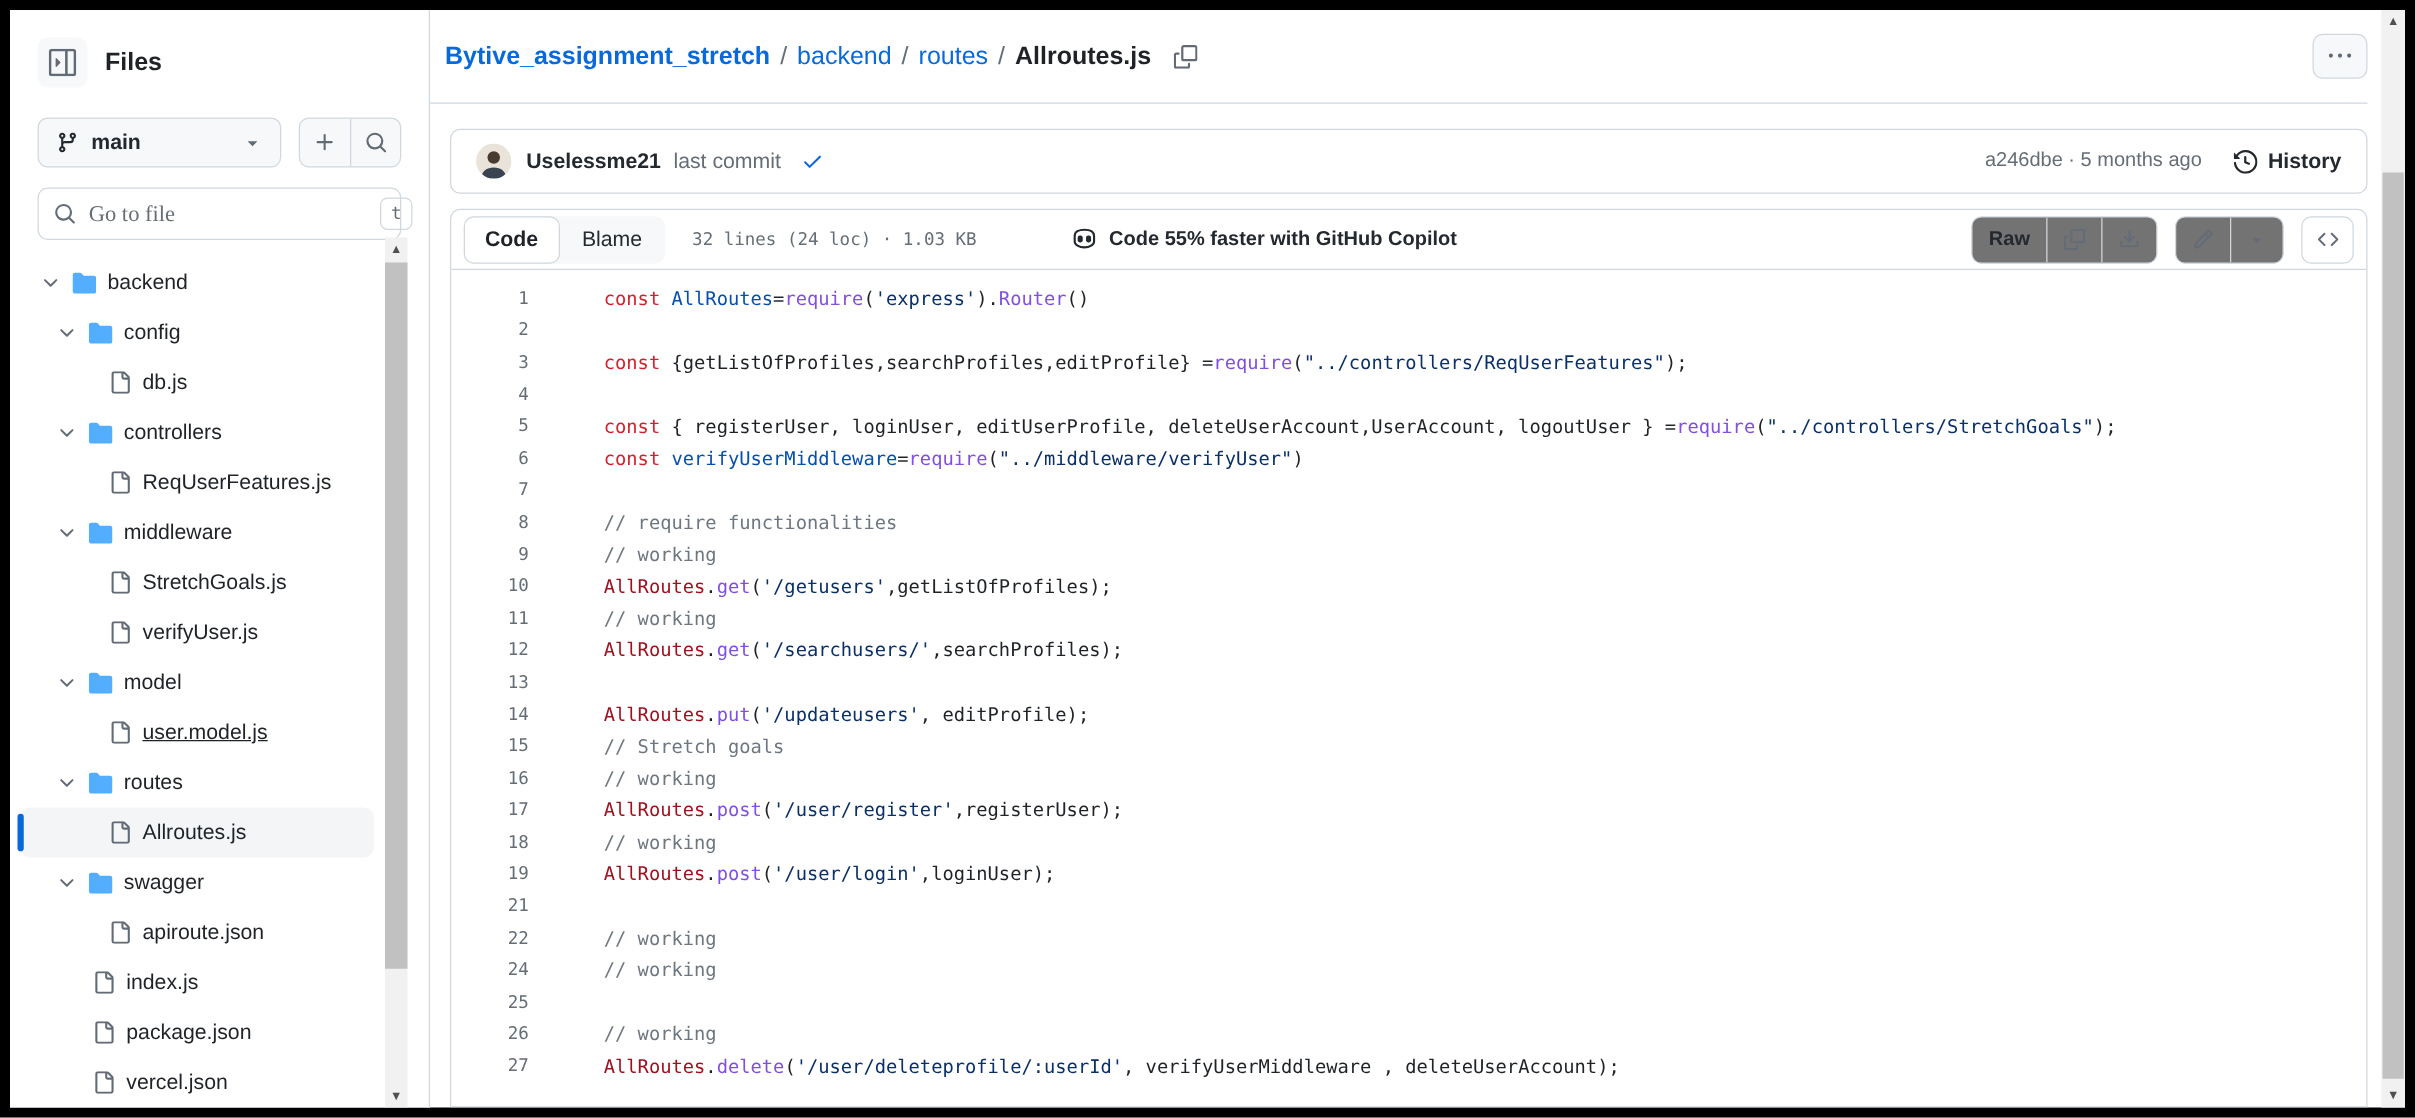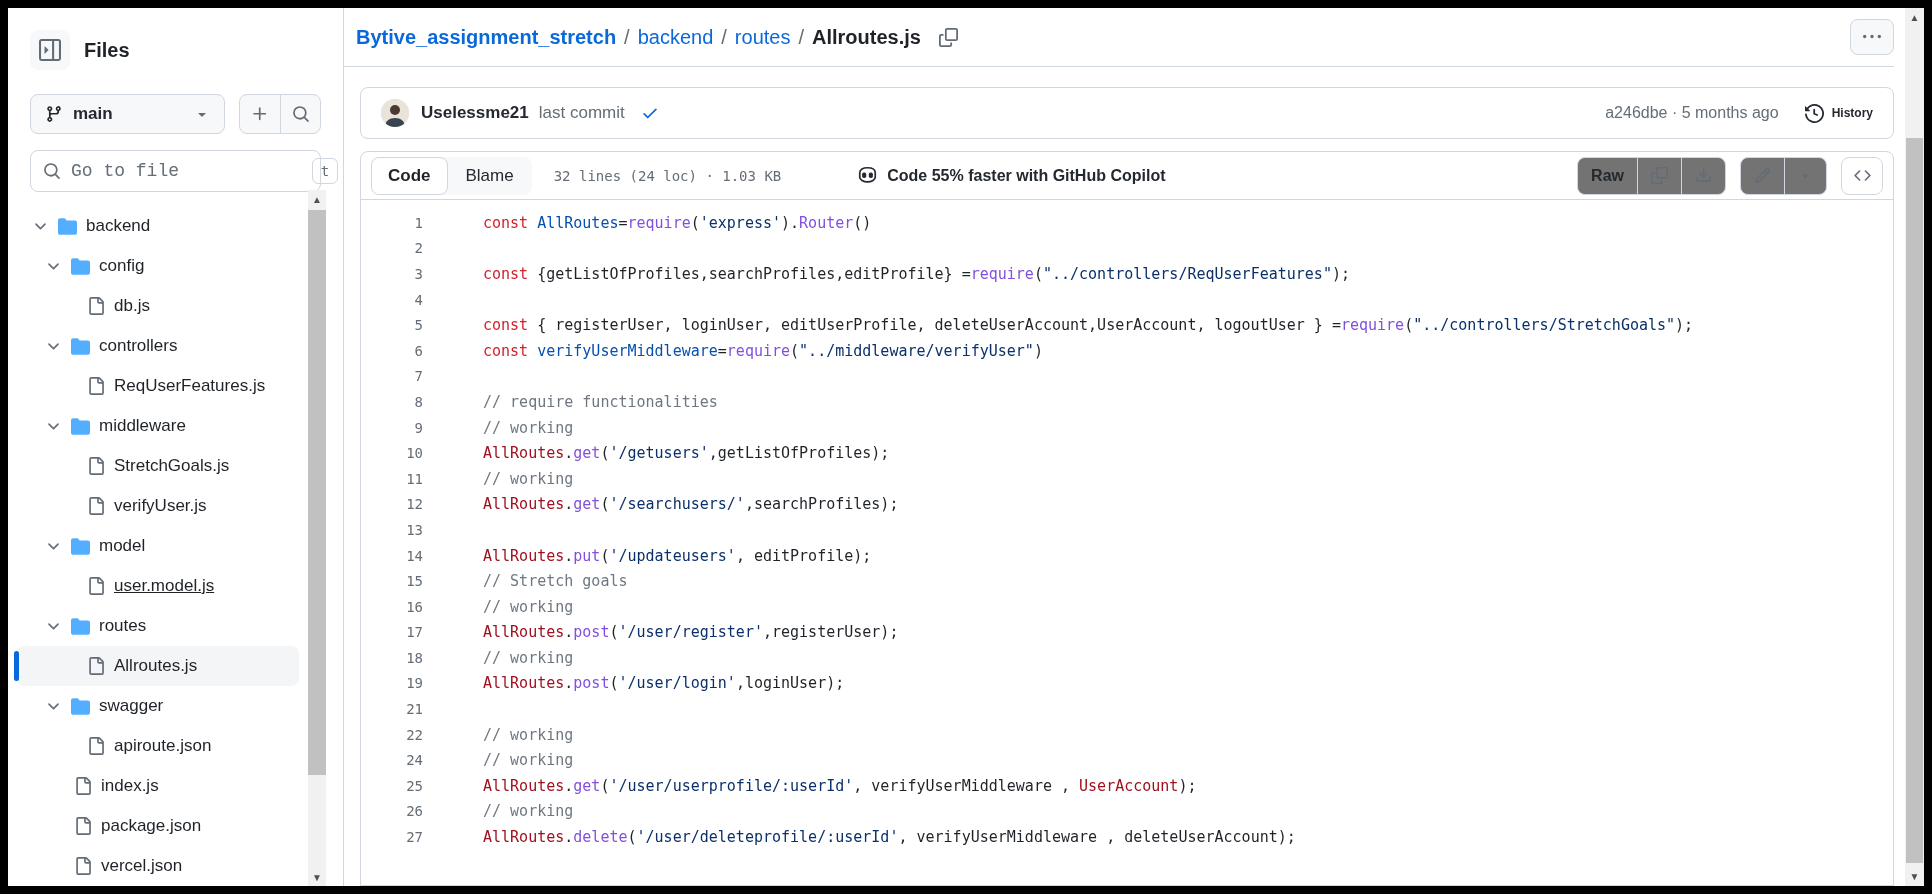--- a/index.html
+++ b/index.html
@@ -13,54 +13,54 @@
   .files-icon-btn { width:40px; height:40px; display:flex; align-items:center; justify-content:center; border-radius:8px; background:#f6f8fa; cursor:pointer; }
   .files-title { font-size:20px; font-weight:700; color:#1f2328; }
   .branch-row { display:flex; align-items:center; gap:14px; padding:0 22px; margin-top:22px; }
   .branch-btn { flex:1; height:40px; border:1px solid #d0d7de; background:#f6f8fa; border-radius:8px; display:flex; align-items:center; padding:0 14px; gap:10px; cursor:pointer; }
   .branch-name { font-size:17px; font-weight:700; color:#24292f; flex:1; text-align:left; }
   .mini-group { display:flex; border:1px solid #d0d7de; border-radius:8px; background:#f6f8fa; overflow:hidden; height:40px; }
   .mini-seg { width:40px; display:flex; align-items:center; justify-content:center; cursor:pointer; }
   .mini-seg + .mini-seg { border-left:1px solid #d0d7de; }
   .goto-row { padding:0 22px; margin-top:16px; }
   .goto-box { height:42px; border:1px solid #d0d7de; border-radius:8px; background:#fff; display:flex; align-items:center; padding:0 12px; gap:10px; }
-  .goto-input { border:none; outline:none; flex:1; font-size:18px; color:#15803d; font-family:Liberation Mono, monospace; }
+  .goto-input { border:none; outline:none; flex:1; font-size:18px; color:#15803d; font-family:Liberation Serif, serif; }
   .goto-input::placeholder { color:#656d76; }
   .key-hint { min-width:26px; height:26px; border:1px solid #d0d7de; border-radius:6px; color:#656d76; font-size:14px; font-family:"DejaVu Sans Mono", monospace; display:flex; align-items:center; justify-content:center; }
   .tree { margin-top:14px; padding-right:44px; }
   .tree-row { position:relative; height:40px; display:flex; align-items:center; gap:9px; margin-left:8px; border-radius:8px; cursor:pointer; color:#1f2328; font-size:17px; }
   .tree-row.selected { background:#f3f5f7; }
   .tree-row.selected::before { content:""; position:absolute; left:-2px; top:5px; bottom:5px; width:5px; border-radius:4px; background:#0969da; }
   .tree-label { white-space:nowrap; }
 
   
   .sb-scroll { position:absolute; top:182px; bottom:0; right:17px; width:18px; background:#f1f1f1; }
   .sb-scroll .arrow { height:18px; display:flex; align-items:center; justify-content:center; font-size:10px; color:#505050; }
   .sb-scroll .thumb { position:absolute; left:0; right:0; top:20px; height:565px; background:#c1c1c1; }
   .sb-scroll .arrow.down { position:absolute; bottom:0; left:0; right:0; }
 
   
   .main { flex:1; display:flex; flex-direction:column; overflow:hidden; padding-right:30px; }
-  .crumb-bar { height:59px; flex:none; display:flex; align-items:center; border-bottom:1px solid #d0d7de; padding:0 0 0 12px; }
+  .crumb-bar { height:75px; flex:none; display:flex; align-items:center; border-bottom:1px solid #d0d7de; padding:0 0 0 12px; }
   .crumbs { display:flex; align-items:center; gap:8px; font-size:20px; }
   .crumb-repo { color:#0969da; font-weight:700; text-decoration:none; cursor:pointer; }
   .crumb-link { color:#0969da; text-decoration:none; cursor:pointer; }
   .crumb-sep { color:#656d76; }
   .crumb-file { color:#1f2328; font-weight:600; }
   .crumb-copy { margin-left:10px; display:flex; align-items:center; cursor:pointer; }
   .kebab-btn { margin-left:auto; width:44px; height:36px; border:1px solid #d0d7de; border-radius:8px; background:#f6f8fa; display:flex; align-items:center; justify-content:center; cursor:pointer; }
 
   .commit-box { margin:20px 0 0 16px; height:52px; border:1px solid #d0d7de; border-radius:8px; display:flex; align-items:center; padding:0 20px; flex:none; background:#fff; }
   .avatar { width:28px; height:28px; border-radius:50%; overflow:hidden; background:#e9e3da; flex:none; }
   .commit-author { font-size:17px; font-weight:700; color:#24292f; margin-left:12px; }
   .commit-msg { font-size:17px; color:#656d76; margin-left:10px; }
   .commit-check { margin-left:16px; display:flex; align-items:center; }
   .commit-right { margin-left:auto; display:flex; align-items:center; gap:26px; }
   .commit-meta { font-size:16px; color:#656d76; }
-  .history-btn { display:flex; align-items:center; gap:8px; cursor:pointer; font-size:12px; font-weight:600; color:#24292f; }
+  .history-btn { display:flex; align-items:center; gap:8px; cursor:pointer; font-size:17px; font-weight:600; color:#24292f; }
 
   .code-card { margin:12px 0 0 16px; border:1px solid #d0d7de; border-radius:8px 8px 0 0; flex:1; overflow:hidden; display:flex; flex-direction:column; background:#fff; }
   .code-toolbar { height:48px; flex:none; display:flex; align-items:center; padding:0 10px; border-bottom:1px solid #d0d7de; gap:16px; }
   .seg-control { display:flex; background:#f6f8fa; border-radius:8px; padding:0; height:38px; align-items:stretch; }
   .seg-code { background:#fff; border:1px solid #d0d7de; border-radius:8px; padding:0 16px; display:flex; align-items:center; font-size:17px; font-weight:600; color:#1f2328; cursor:pointer; }
   .seg-blame { padding:0 18px; display:flex; align-items:center; font-size:17px; color:#24292f; cursor:pointer; }
   .file-meta { font-family:"DejaVu Sans Mono", monospace; font-size:14px; color:#656d76; margin-left:6px; white-space:nowrap; }
   .copilot { display:flex; align-items:center; gap:9px; margin-left:60px; cursor:pointer; }
   .copilot-text { font-size:16px; font-weight:600; color:#24292f; white-space:nowrap; }
   .toolbar-right { margin-left:auto; display:flex; align-items:center; gap:14px; }
@@ -456,21 +456,21 @@
           <div class="code-line"><span class="ln">13</span><span class="lc"></span></div>
           <div class="code-line"><span class="ln">14</span><span class="lc"><span class="tk-r">AllRoutes</span><span class="tk-p">.</span><span class="tk-f">put</span><span class="tk-p">(</span><span class="tk-s">'/updateusers'</span><span class="tk-p">, editProfile);</span></span></div>
           <div class="code-line"><span class="ln">15</span><span class="lc"><span class="tk-c">// Stretch goals</span></span></div>
           <div class="code-line"><span class="ln">16</span><span class="lc"><span class="tk-c">// working</span></span></div>
           <div class="code-line"><span class="ln">17</span><span class="lc"><span class="tk-r">AllRoutes</span><span class="tk-p">.</span><span class="tk-f">post</span><span class="tk-p">(</span><span class="tk-s">'/user/register'</span><span class="tk-p">,registerUser);</span></span></div>
           <div class="code-line"><span class="ln">18</span><span class="lc"><span class="tk-c">// working</span></span></div>
           <div class="code-line"><span class="ln">19</span><span class="lc"><span class="tk-r">AllRoutes</span><span class="tk-p">.</span><span class="tk-f">post</span><span class="tk-p">(</span><span class="tk-s">'/user/login'</span><span class="tk-p">,loginUser);</span></span></div>
           <div class="code-line"><span class="ln">21</span><span class="lc"></span></div>
           <div class="code-line"><span class="ln">22</span><span class="lc"><span class="tk-c">// working</span></span></div>
           <div class="code-line"><span class="ln">24</span><span class="lc"><span class="tk-c">// working</span></span></div>
-          <div class="code-line"><span class="ln">25</span><span class="lc"><span class="tk-r">AllRoutes</span><span class="tk-p">.</span><span class="tk-f">get</span><span class="tk-p">(</span><span class="tk-s">'/user/userprofile/:userId'</span><span class="tk-p">, verifyUserMiddleware , </span><span class="tk-r">UserAccount</span><span class="tk-p">);</span></span></div>
+          <div class="code-line"><span class="ln">25</span></div>
           <div class="code-line"><span class="ln">26</span><span class="lc"><span class="tk-c">// working</span></span></div>
           <div class="code-line"><span class="ln">27</span><span class="lc"><span class="tk-r">AllRoutes</span><span class="tk-p">.</span><span class="tk-f">delete</span><span class="tk-p">(</span><span class="tk-s">'/user/deleteprofile/:userId'</span><span class="tk-p">, verifyUserMiddleware , deleteUserAccount);</span></span></div>
         </div>
     </div>
   </section>
 
   <div class="win-scroll">
     <div class="arrow">▲</div>
     <div class="thumb"></div>
     <div class="arrow down">▼</div>

